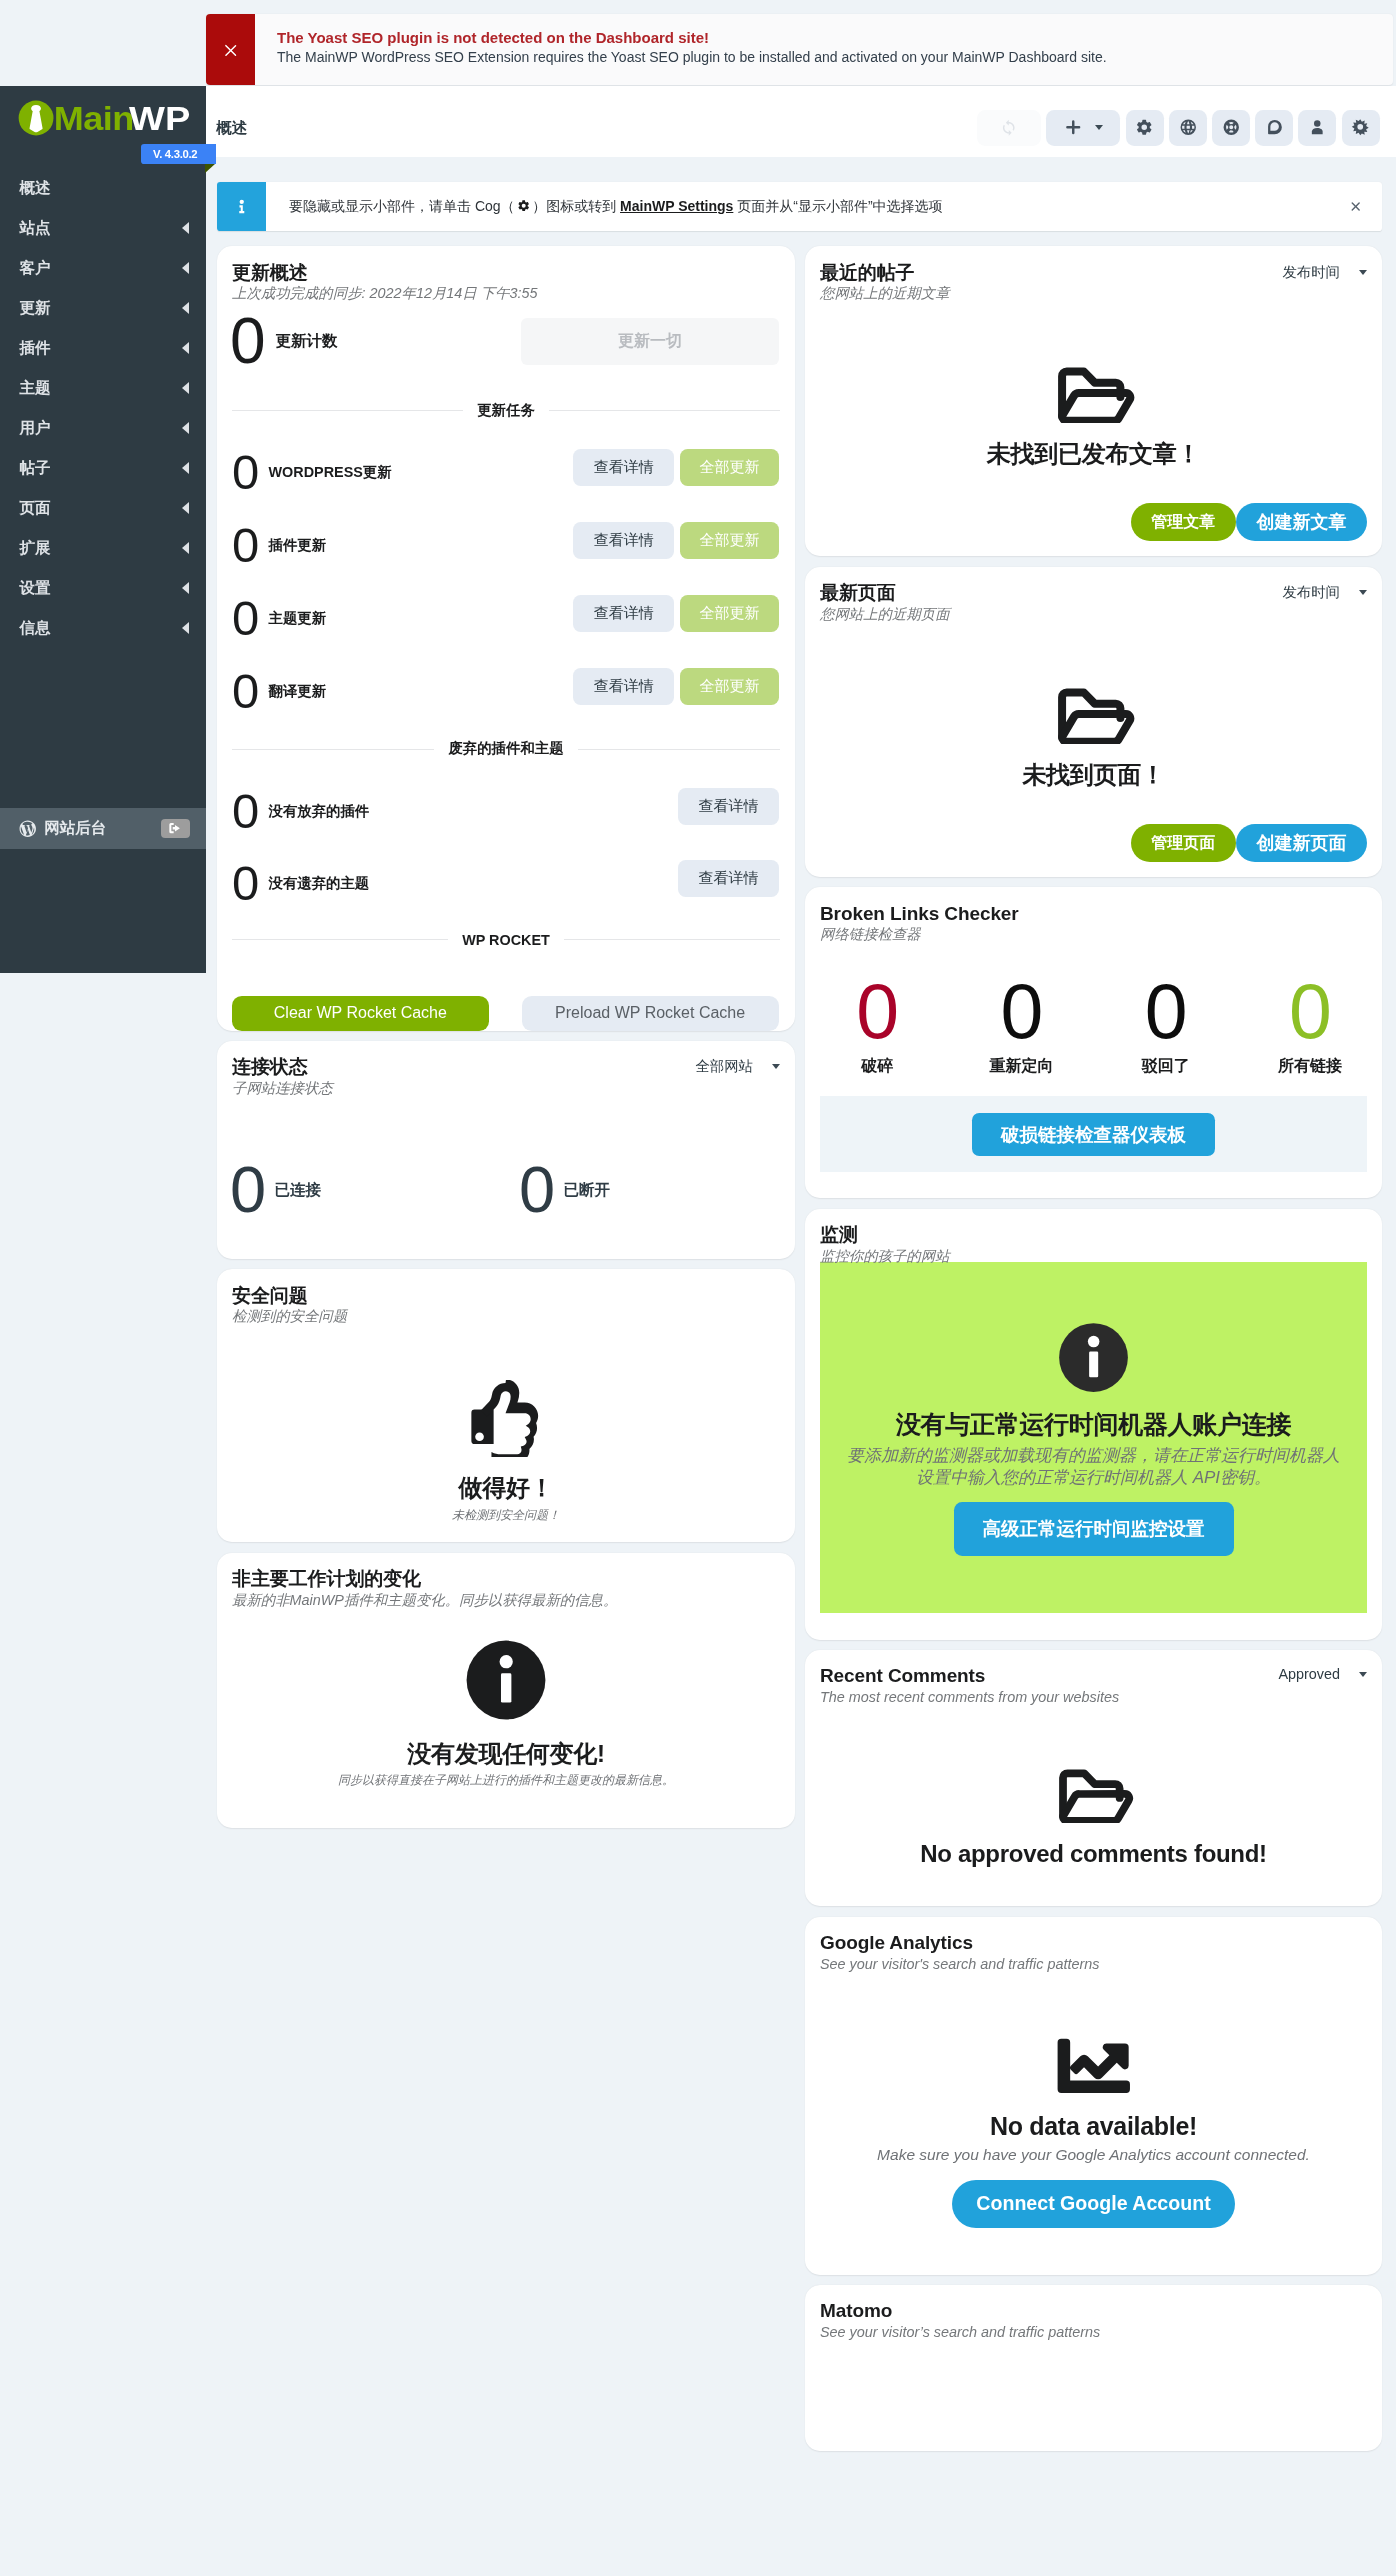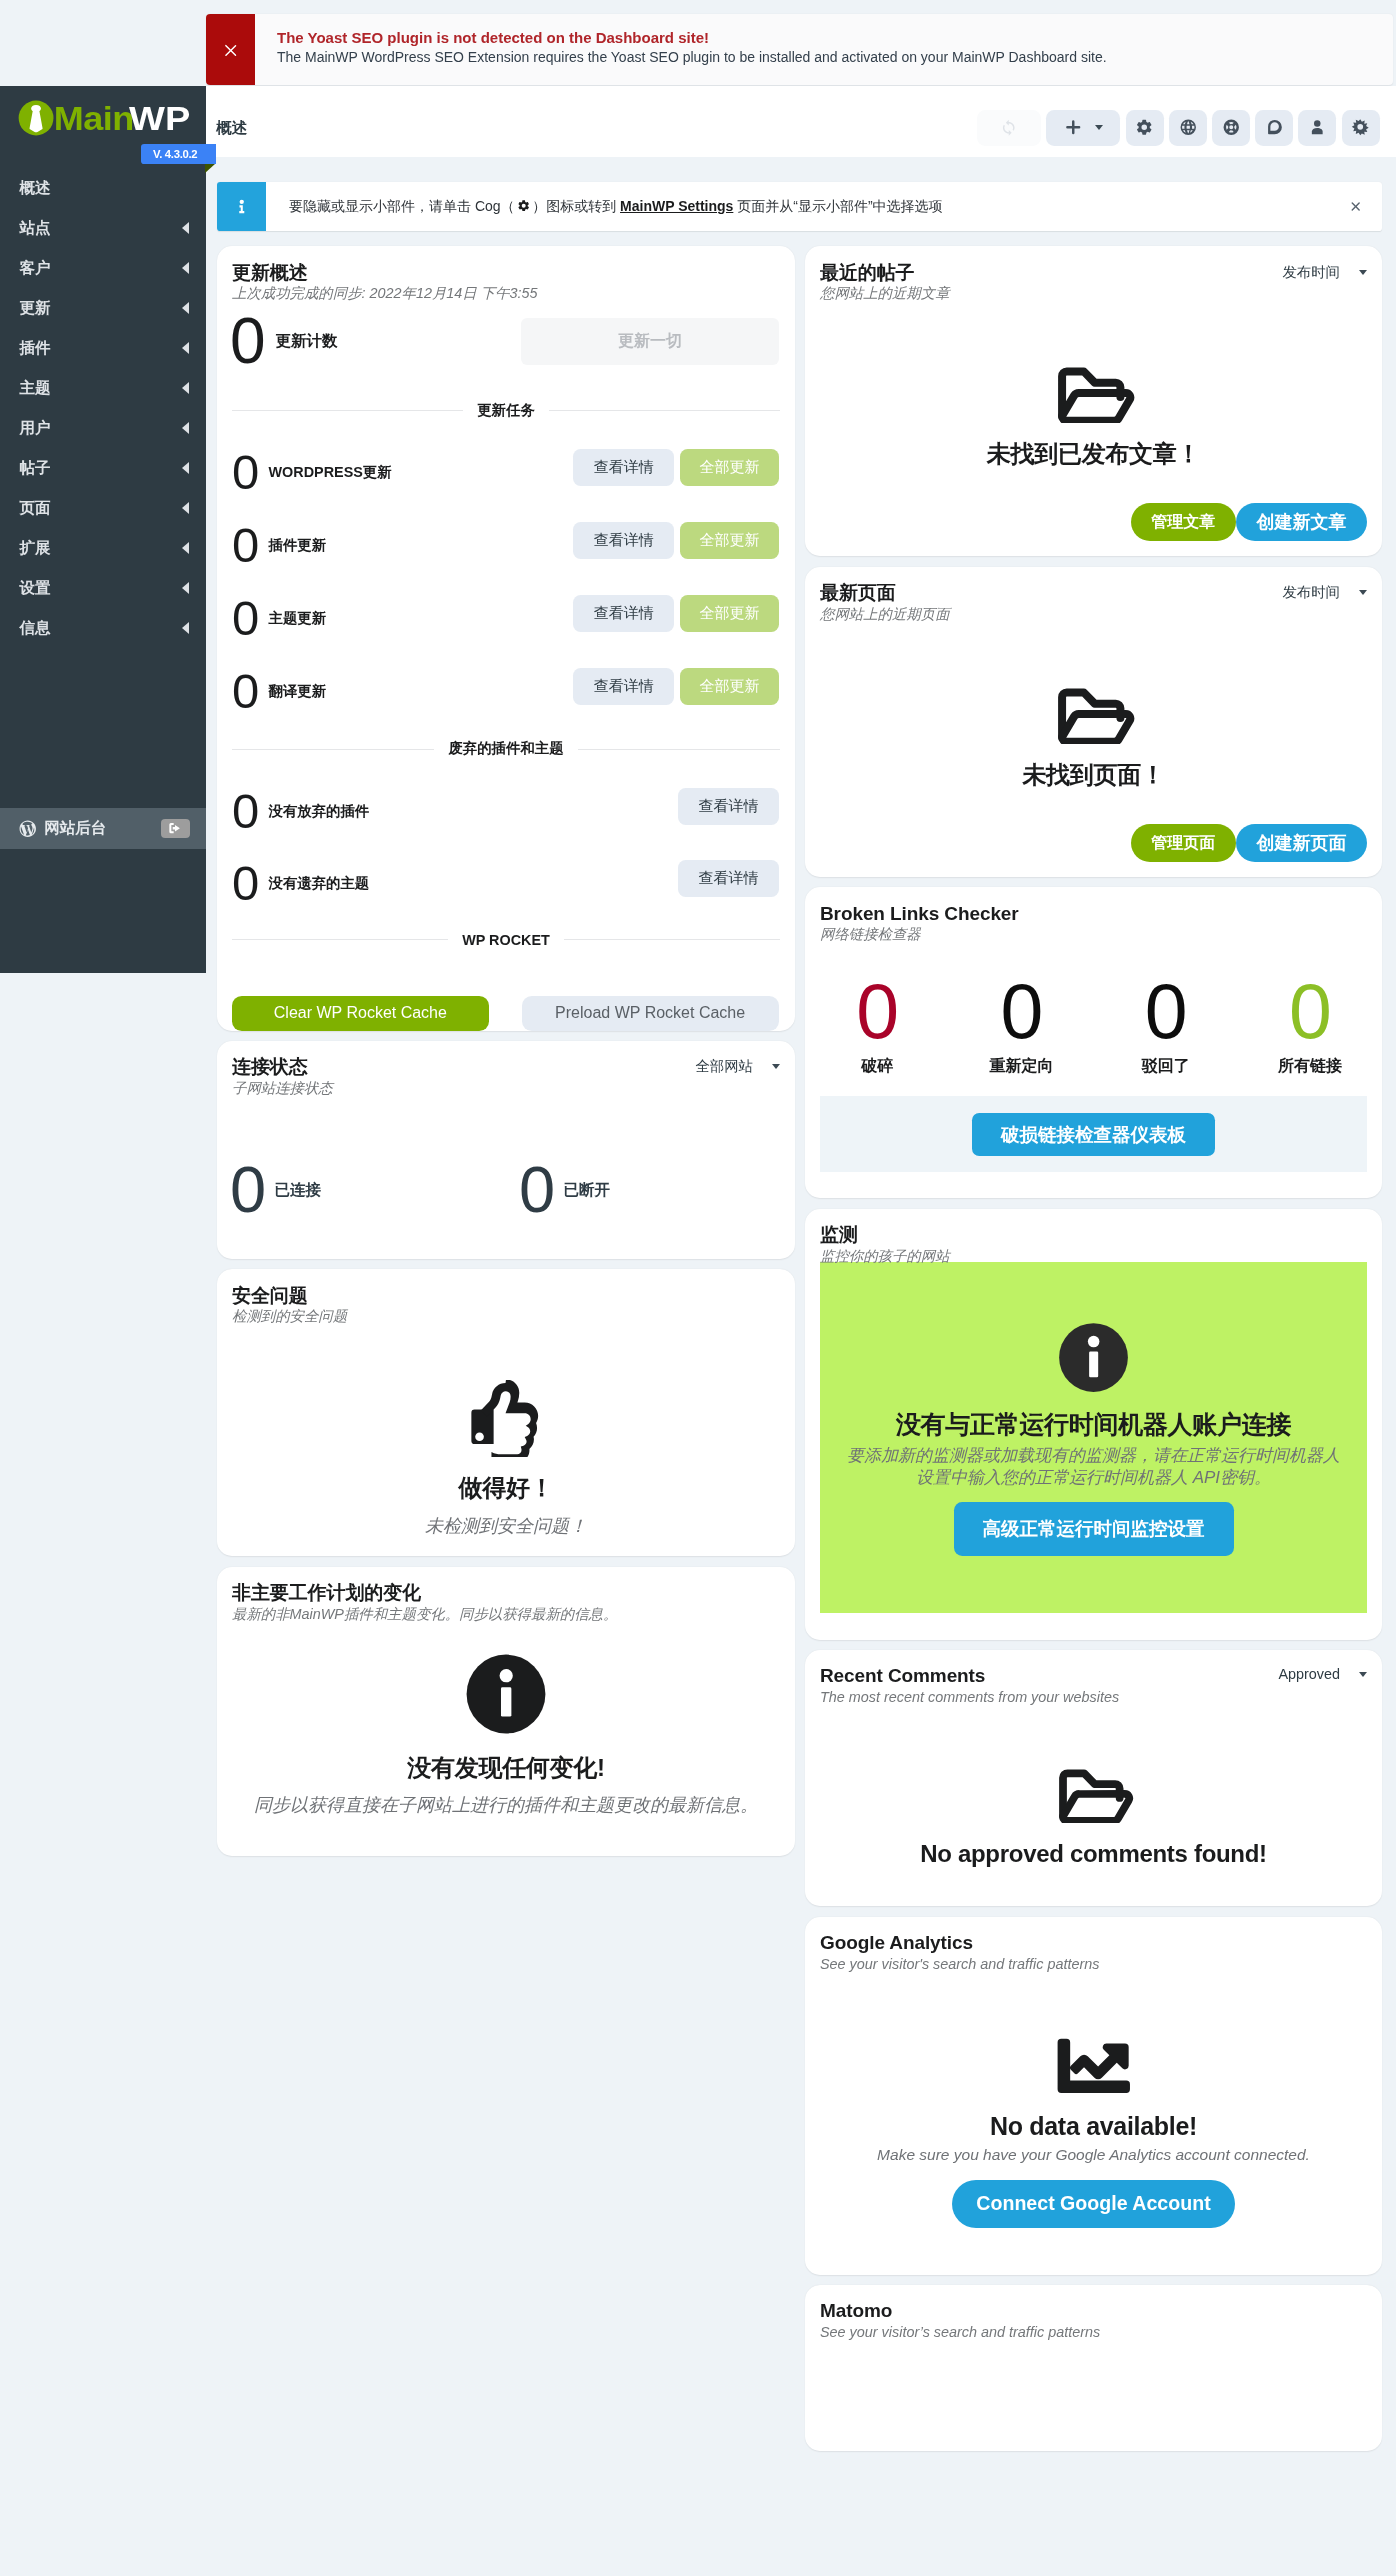--- a/index.html
+++ b/index.html
@@ -80,21 +80,21 @@
 .rocket-row .btn-light{flex:1;height:35px;font-size:16px;border-radius:9.8px;color:#5a6066;}
 
 .conn-row{display:flex;padding:25px 15px 0 13px;height:162px;}
 .conn-cell{width:289px;flex:0 0 289px;display:flex;align-items:center;gap:9.3px;}
 .conn-cell .cnt-lbl{color:#2f3c45;position:relative;top:0.5px}
 .conn-cell .big0{font-size:65px;line-height:.84}
 
 .empty{text-align:center;padding:28px 15px 40px 15px;}
 .sec-empty{padding:55px 15px 20px 15px;}
 .empty-h{font-size:24px;font-weight:700;color:#1b1c1d;margin-top:16px;letter-spacing:-0.3px;line-height:1.1}
-.empty-t{font-size:18px;color:#6f7276;font-style:italic;margin-top:14px;line-height:1.15}
+.empty-t{font-size:12px;color:#6f7276;font-style:italic;margin-top:7px;line-height:1.15}
 .empty-h.en{font-size:25px;margin-top:16px}
 .empty-t.en{font-size:15.5px;margin-top:6.2px}
 .pad-sm{padding:64px 15px 36px 15px;}
 .pad-cm{padding:62px 15px 39px 15px;}
 .pad-ga{padding:63px 15px 47px 15px;}
 .folder{width:85px;height:57px;}
 .folder.sm{width:83px;height:55px;}
 .chart{width:78px;height:59px;}
 .foot-row{display:flex;justify-content:flex-end;padding:0 15px 15px 15px;}
 .btn-green{height:38px;padding:0 20.6px;border:0;border-radius:19px;background:#7fb100;color:#fff;font-size:16px;font-weight:700;font-family:inherit;}

